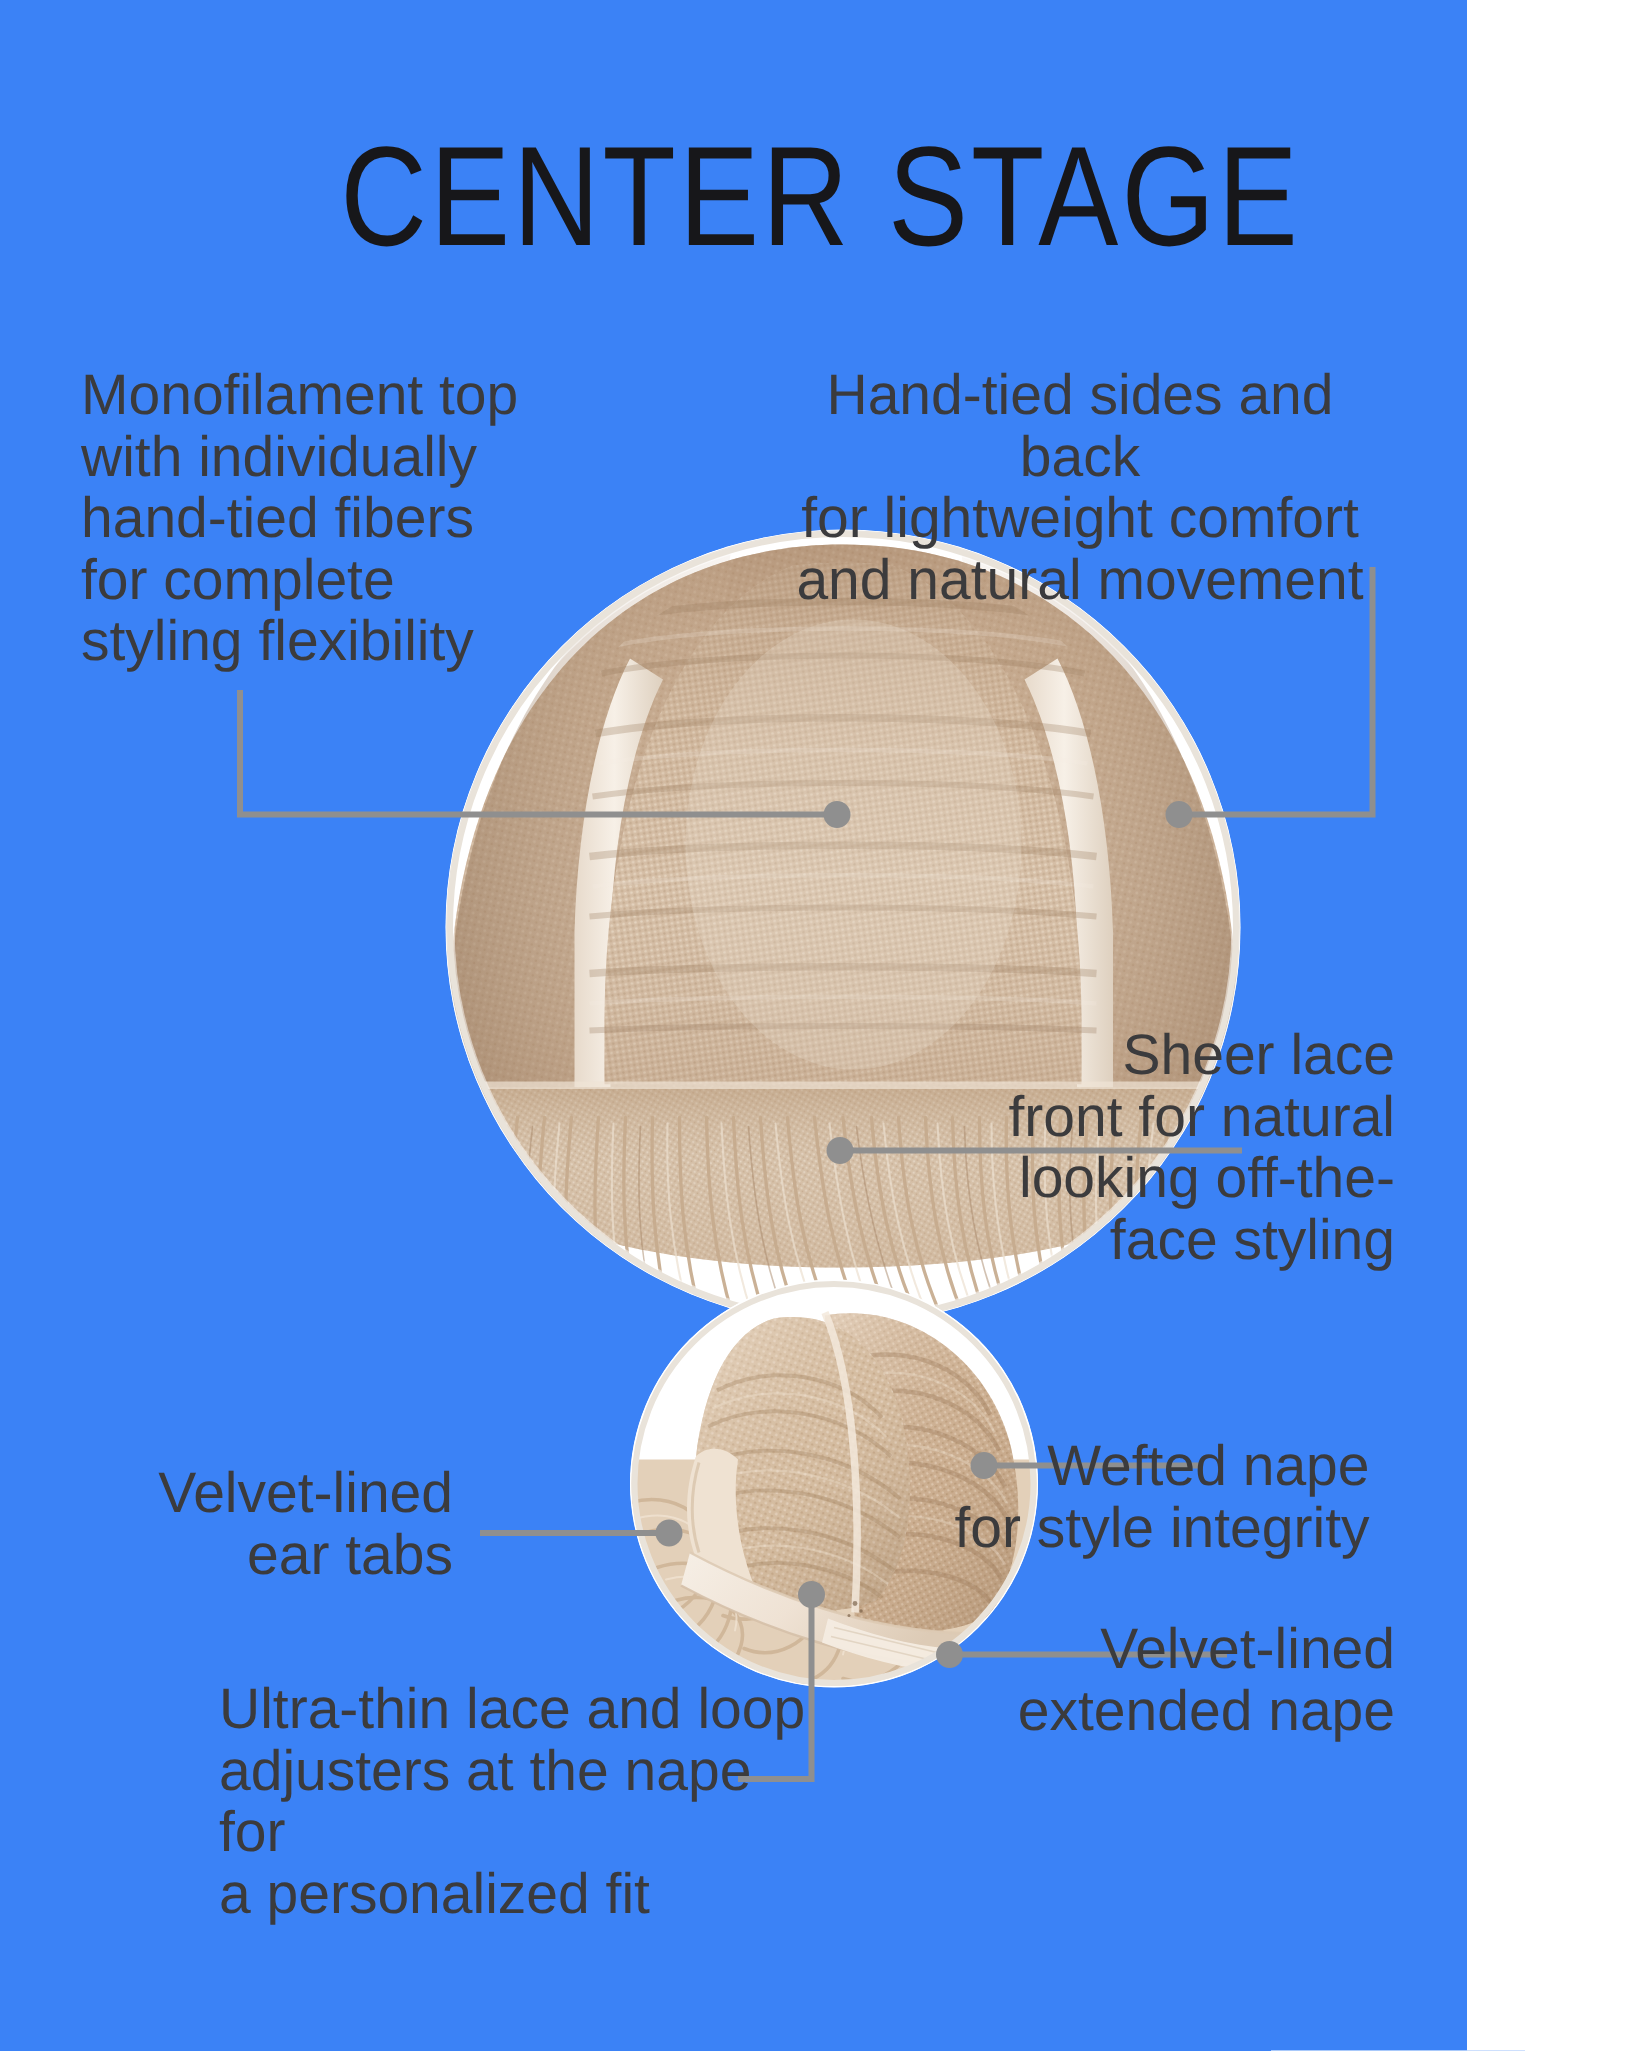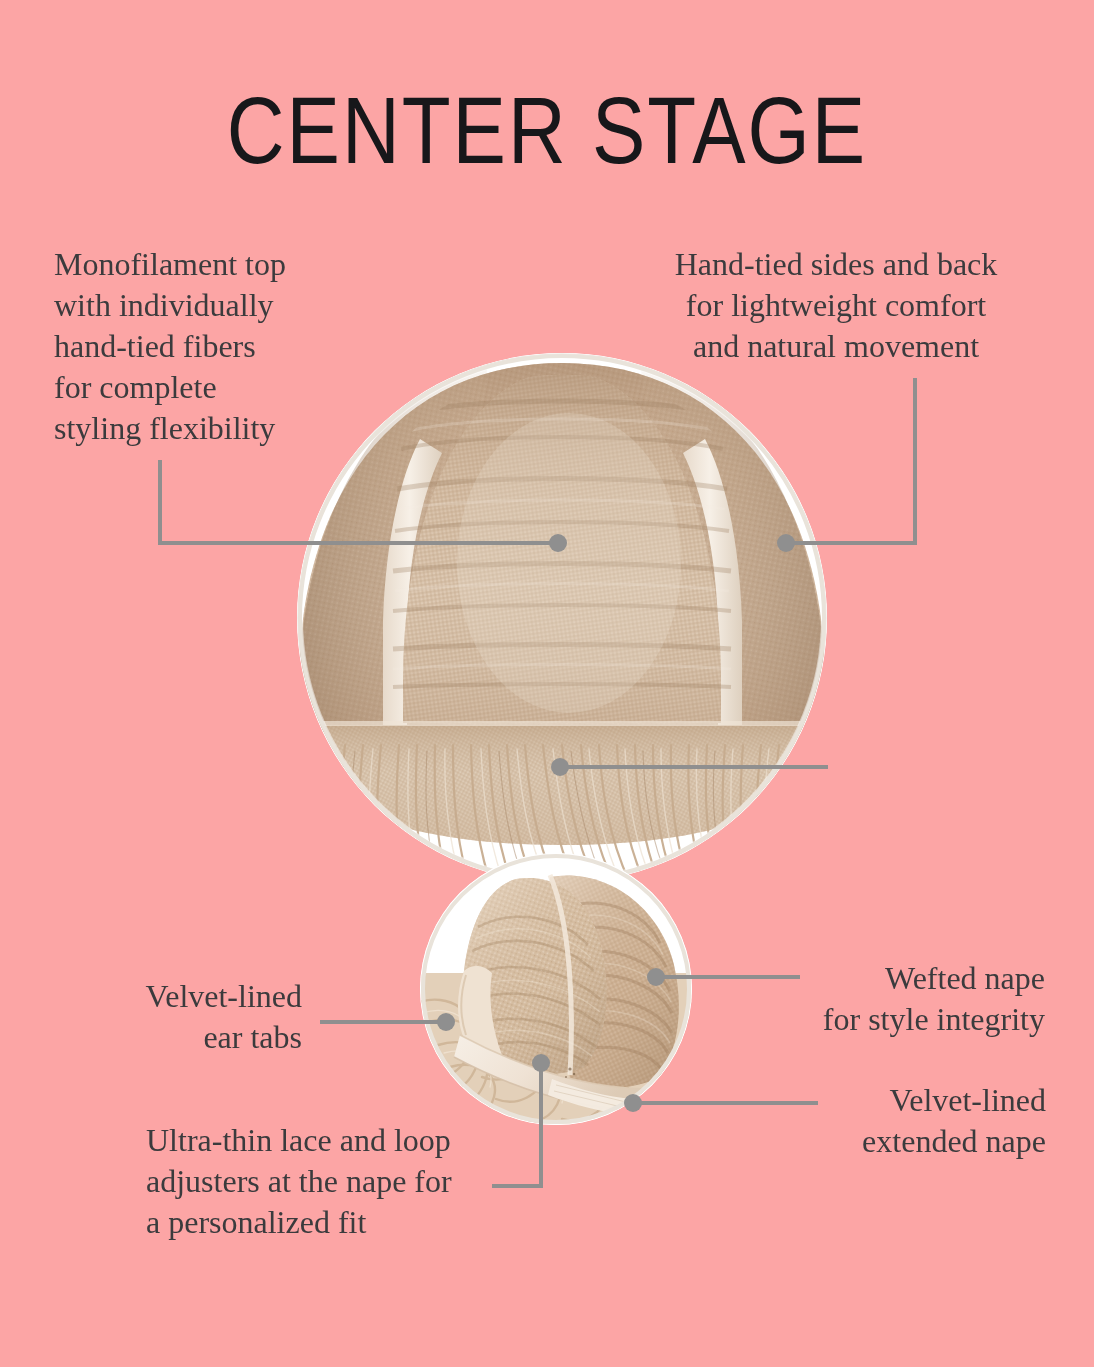--- a/index.html
+++ b/index.html
@@ -4,22 +4,22 @@
 <style>
   * { margin:0; padding:0; box-sizing:border-box; }
   html,body {
     width:1094px; height:1367px;
     background:#ffffff;
     font-family:"Liberation Sans", sans-serif;
     overflow:hidden;
   }
   #page {
     position:relative;
-    width:1094px; height:1367px;
-    background:#fca5a5;
+    width:978px; height:1367px;
+    background:#3b82f6;
   }
 
   
   #title {
     position:absolute;
     top:84px; left:0; width:1094px;
     text-align:center;
     font-family:"Liberation Sans", sans-serif;
     font-size:80px;
     font-weight:300;
@@ -27,34 +27,34 @@
     color:#17171a;
     line-height:1;
     transform:scaleY(1.18);
     transform-origin:top center;
     white-space:nowrap;
   }
 
   
   .callout {
     position:absolute;
-    font-family:Liberation Serif, serif;
-    font-size:32px;
+    font-family:Liberation Sans, sans-serif;
+    font-size:38px;
     line-height:41px;
     color:#3b3b3d;
     white-space:pre-line;
   }
   .callout.left  { text-align:left; }
   .callout.right { text-align:right; }
 
   #c-mono      { left:54px;  top:244px;  width:320px; text-align:left; }
   #c-handtied  { right:48px; top:244px;  width:420px; text-align:center; }
   #c-sheer     { right:48px; top:684px;  width:300px; text-align:right; }
   #c-eartabs   { left:40px;  top:976px;  width:262px; text-align:right; }
-  #c-wefted    { right:49px; top:958px;  width:310px; text-align:right; }
+  #c-wefted    { right:65px; top:958px;  width:310px; text-align:right; }
   #c-extnape   { right:48px; top:1080px; width:290px; text-align:right; }
   #c-hookloop  { left:146px; top:1120px; width:400px; text-align:left; }
 
   
   #connectors {
     position:absolute;
     left:0; top:0;
     width:1094px; height:1367px;
     pointer-events:none;
   }
@@ -385,20 +385,24 @@
   <div class="callout left" id="c-mono">Monofilament top
 with individually
 hand-tied fibers
 for complete
 styling flexibility</div>
 
   <div class="callout right" id="c-handtied">Hand-tied sides and back
 for lightweight comfort
 and natural movement</div>
 
+  <div class="callout right" id="c-sheer">Sheer lace
+front for natural
+looking off-the-
+face styling</div>
 
   <div class="callout right" id="c-eartabs">Velvet-lined
 ear tabs</div>
 
   <div class="callout right" id="c-wefted">Wefted nape
 for style integrity</div>
 
   <div class="callout right" id="c-extnape">Velvet-lined
 extended nape</div>
 

